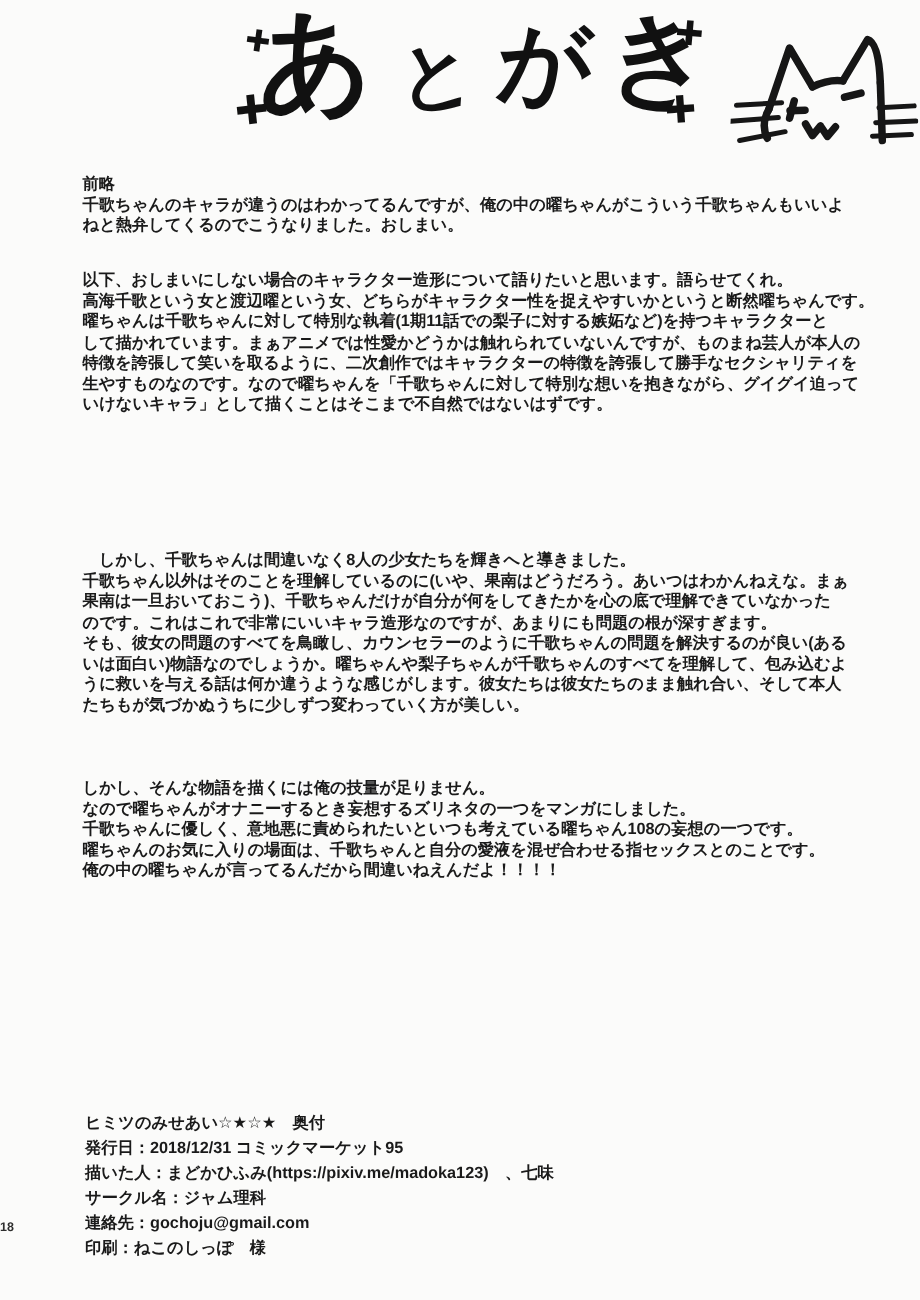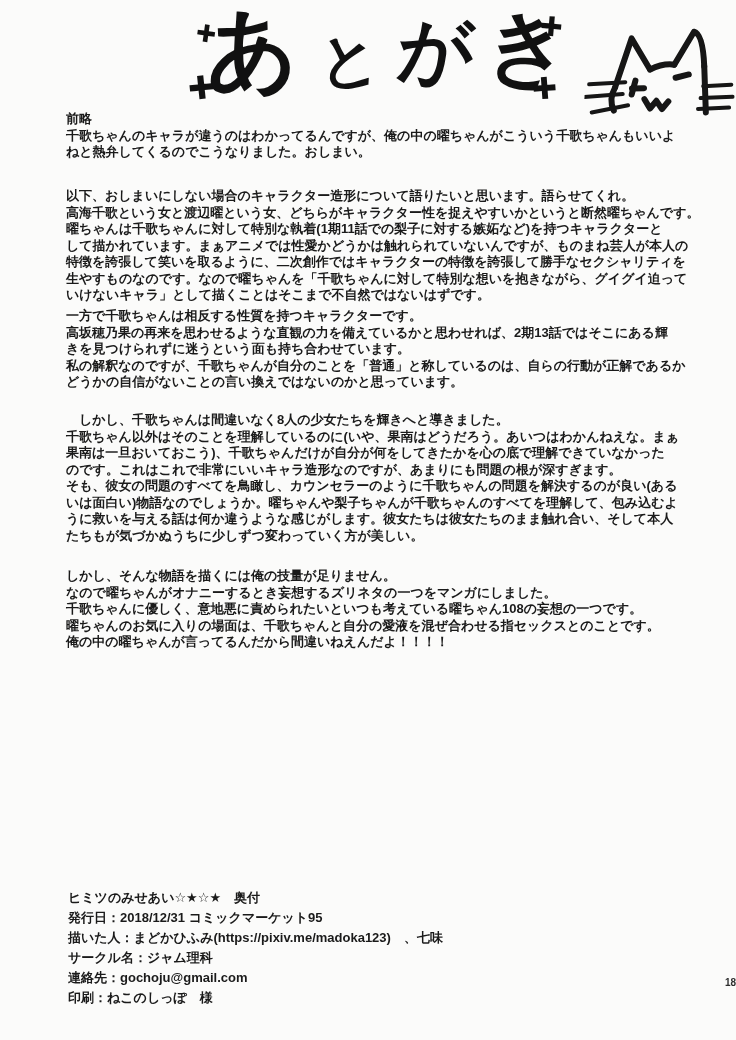--- a/index.html
+++ b/index.html
@@ -21,31 +21,31 @@
   .plus{position:absolute;color:#111;font-weight:bold;line-height:1;}
   .plus1{left:196px;top:22px;font-size:24px;transform:rotate(8deg);}
   .plus2{left:188px;top:72px;font-size:32px;transform:rotate(-6deg);}
   .plus3{left:540px;top:14px;font-size:27px;transform:rotate(5deg);}
   .plus4{left:532px;top:74px;font-size:30px;transform:rotate(-4deg);}
   .cat{position:absolute;left:586px;top:20px;transform:rotate(3deg);}
   
   .para{
     position:absolute;left:66px;width:652px;
     font-size:13px;line-height:16.5px;font-weight:bold;color:#1a1a1a;
-    white-space:pre-line;letter-spacing:0;
+    white-space:pre-line;letter-spacing:0;margin-top:28px;
   }
-  .p1{top:111px}.p2{top:188px}.p3{top:308px}.p4{top:412px}.p5{top:568px}.p6{top:675px}
+  .p1{top:111px}.p2{top:188px}.p3{top:308px}.p4{top:412px}.p5{top:594px}.p6{top:675px}
   
   .colophon{
     position:absolute;left:68px;top:888px;width:620px;
     font-size:13px;line-height:20px;font-weight:bold;color:#1a1a1a;
     white-space:pre-line;
   }
   .pagenum{
-    position:absolute;left:0;top:977px;width:100%;text-align:right;
+    position:absolute;left:0;top:977px;width:100%;text-align:left;
     font-size:10px;color:#2e2e2e;font-weight:bold;
   }
 </style>
 </head>
 <body>
 
 <div class="page">
 
   <div class="title">
     <span class="t0">あ</span>
@@ -81,25 +81,20 @@
   <div class="para p1">前略
 千歌ちゃんのキャラが違うのはわかってるんですが、俺の中の曜ちゃんがこういう千歌ちゃんもいいよ
 ねと熱弁してくるのでこうなりました。おしまい。</div>
   <div class="para p2">以下、おしまいにしない場合のキャラクター造形について語りたいと思います。語らせてくれ。
 高海千歌という女と渡辺曜という女、どちらがキャラクター性を捉えやすいかというと断然曜ちゃんです。
 曜ちゃんは千歌ちゃんに対して特別な執着(1期11話での梨子に対する嫉妬など)を持つキャラクターと
 して描かれています。まぁアニメでは性愛かどうかは触れられていないんですが、ものまね芸人が本人の
 特徴を誇張して笑いを取るように、二次創作ではキャラクターの特徴を誇張して勝手なセクシャリティを
 生やすものなのです。なので曜ちゃんを「千歌ちゃんに対して特別な想いを抱きながら、グイグイ迫って
 いけないキャラ」として描くことはそこまで不自然ではないはずです。</div>
-  <div class="para p3">一方で千歌ちゃんは相反する性質を持つキャラクターです。
-高坂穂乃果の再来を思わせるような直観の力を備えているかと思わせれば、2期13話ではそこにある輝
-きを見つけられずに迷うという面も持ち合わせています。
-私の解釈なのですが、千歌ちゃんが自分のことを「普通」と称しているのは、自らの行動が正解であるか
-どうかの自信がないことの言い換えではないのかと思っています。</div>
   <div class="para p4">　しかし、千歌ちゃんは間違いなく8人の少女たちを輝きへと導きました。
 千歌ちゃん以外はそのことを理解しているのに(いや、果南はどうだろう。あいつはわかんねえな。まぁ
 果南は一旦おいておこう)、千歌ちゃんだけが自分が何をしてきたかを心の底で理解できていなかった
 のです。これはこれで非常にいいキャラ造形なのですが、あまりにも問題の根が深すぎます。
 そも、彼女の問題のすべてを鳥瞰し、カウンセラーのように千歌ちゃんの問題を解決するのが良い(ある
 いは面白い)物語なのでしょうか。曜ちゃんや梨子ちゃんが千歌ちゃんのすべてを理解して、包み込むよ
 うに救いを与える話は何か違うような感じがします。彼女たちは彼女たちのまま触れ合い、そして本人
 たちもが気づかぬうちに少しずつ変わっていく方が美しい。</div>
   <div class="para p5">しかし、そんな物語を描くには俺の技量が足りません。
 なので曜ちゃんがオナニーするとき妄想するズリネタの一つをマンガにしました。

